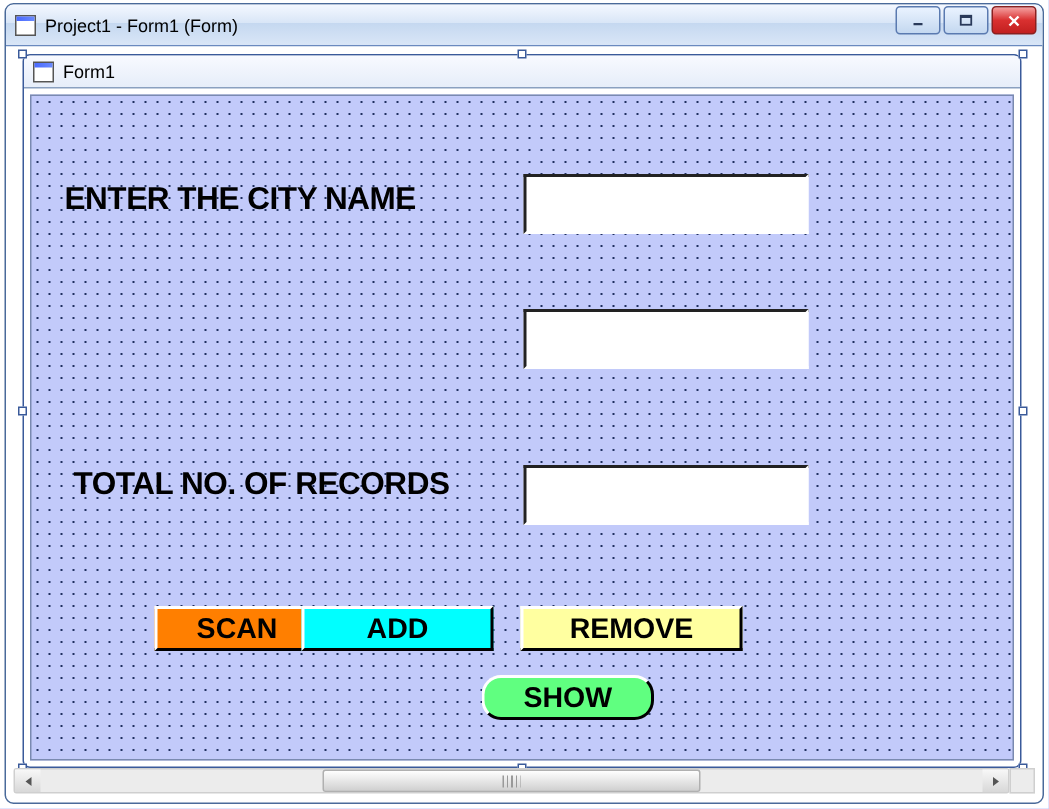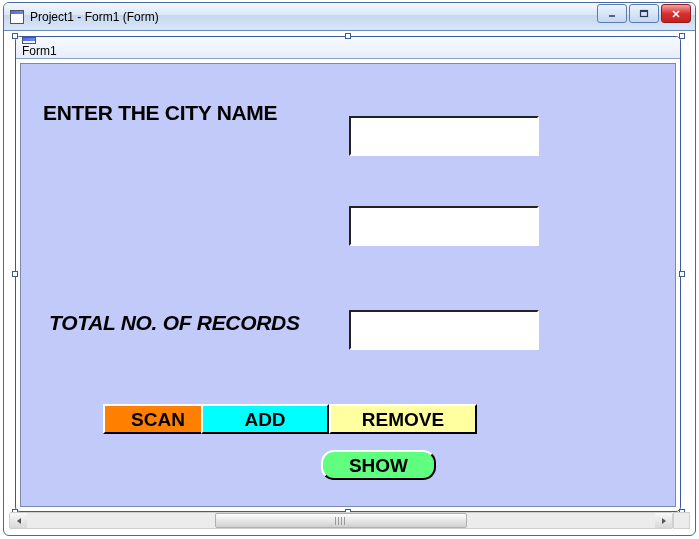--- a/index.html
+++ b/index.html
@@ -93,22 +93,22 @@
     border: 1px solid #3a5a9a;
     border-radius: 5px;
     background: #fff;
     overflow: hidden;
   }
   .inner-tb {
     height: 22px;
     background: linear-gradient(to bottom,#f8faff,#e6edf9);
     border-bottom: 1px solid #8aa0c0;
     display: flex;
+    align-items: center;
     padding-left: 6px;
-    flex-direction: column;
   }
   .inner-body {
     position: absolute;
     left: 4px; top: 26px;
     right: 4px; bottom: 4px;
     border: 1px solid #7a8ab0;
     background-color: #c2cafa;
     
     background-image: radial-gradient(circle, #203060 0.6px, transparent 0.6px);
     background-size: 8px 8px;
@@ -217,31 +217,31 @@
   </div>
 
   <div class="client">
     <div class="innerwin">
       <div class="inner-tb">
         <div class="title-icon"></div>
         <div class="title-text">Form1</div>
       </div>
       <div class="inner-body">
 
-        <div class="lbl" style="left:22px; top:36px; width:250px;">ENTER THE CITY NAME</div>
+        <div class="lbl" style="left:22px; top:56px; width:250px;">ENTER THE CITY NAME</div>
         <div class="tbox" style="left:328px; top:52px;"></div>
 
         <div class="tbox" style="left:328px; top:142px;"></div>
 
-        <div class="lbl" style="left:28px; top:246px; width:260px;font-style:italic;">TOTAL NO. OF RECORDS</div>
+        <div class="lbl" style="left:28px; top:246px; width:260px;">TOTAL NO. OF RECORDS</div>
         <div class="tbox" style="left:328px; top:246px;"></div>
 
         <div class="btn" style="left: 54px; top: 340px; width: 110px; background: rgb(255, 127, 0); margin-left: 28px;">SCAN</div>
         <div class="btn" style="left: 180px; top: 340px; width: 128px; background: rgb(0, 255, 255);">ADD</div>
-        <div class="btn" style="left: 308px; top: 340px; width: 148px; background: rgb(255, 255, 160);">REMOVE</div>
+        <div class="btn" style="left: 326px; top: 340px; width: 148px; background: rgb(255, 255, 160);">REMOVE</div>
         <div class="btn" style="left: 300px; top: 386px; width: 115px; background: rgb(96, 255, 128); border-radius: 13px;">SHOW</div>
       </div>
     </div>
 
     <div class="design-handle" style="left:3px; top:-3px;"></div>
     <div class="design-handle" style="left:336px; top:-3px;"></div>
     <div class="design-handle" style="left:670px; top:-3px;"></div>
     <div class="design-handle" style="left:670px; top:235px;"></div>
     <div class="design-handle" style="left:670px; top:473px;"></div>
     <div class="design-handle" style="left:336px; top:473px;"></div>

